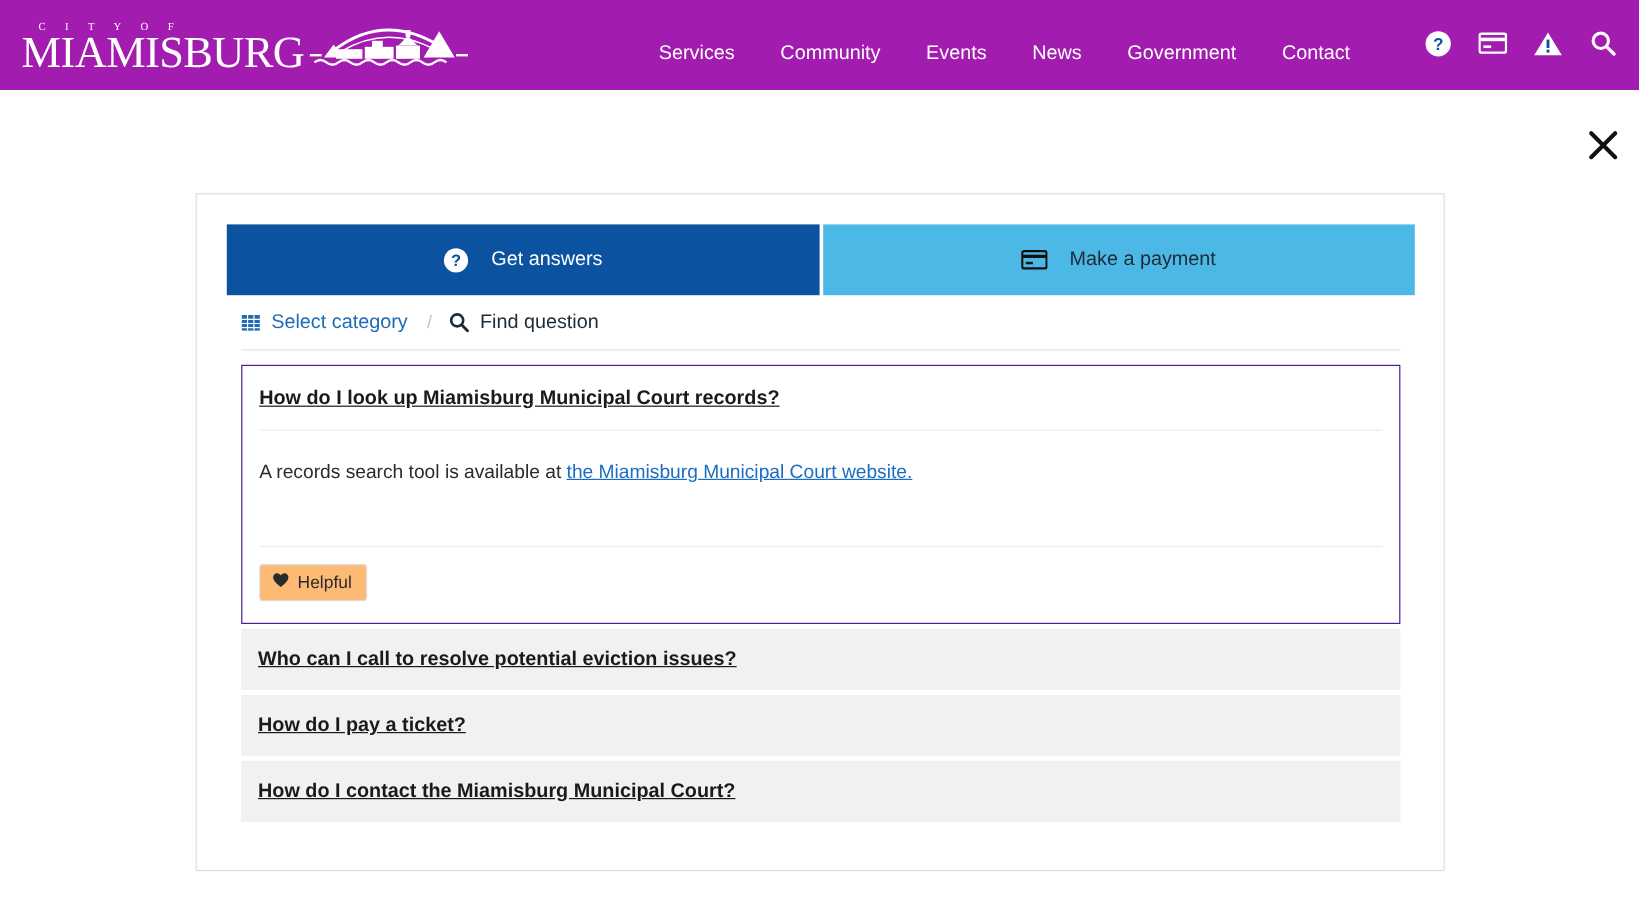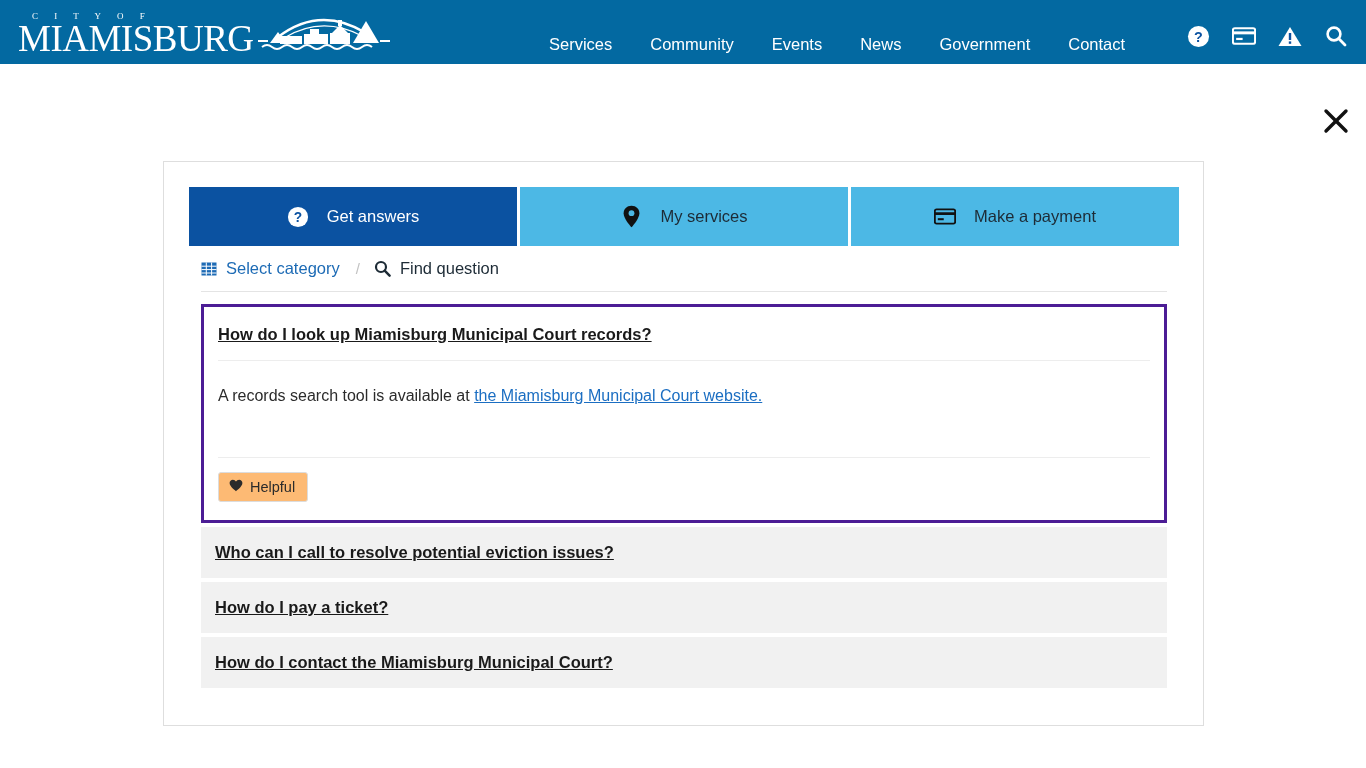--- a/index.html
+++ b/index.html
@@ -8,22 +8,22 @@
     margin: 0; padding: 0;
     width: 1366px; height: 768px;
     background: #ffffff;
     font-family: "Liberation Sans", sans-serif;
     overflow: hidden;
   }
 
   
   .site-header {
     position: relative;
-    width: 1366px; height: 64px;
-    background: #0369a1;
+    width: 1366px; height: 75px;
+    background: #a21caf;
     display: flex; align-items: center;
   }
   .logo-wrap {
     margin-left: 18px;
     display: flex; align-items: flex-end;
     height: 50px;
   }
   .logo-text-block { position: relative; }
   .logo-cityof {
     color: #ffffff;
@@ -150,21 +150,21 @@
   .filter-divider {
     height: 1px;
     background: #e4e4e4;
     margin: 0 12px 0 12px;
   }
 
   
   .faq-list { padding: 12px 12px 0 12px; }
 
   .faq-open {
-    border: 3px solid #4c1d95;
+    border: 1px solid #4c1d95;
     background: #ffffff;
     padding: 0 14px;
     margin-bottom: 4px;
   }
   .faq-q-open {
     font-size: 16.5px;
     font-weight: bold;
     color: #1a1a1a;
     text-decoration: underline;
     padding: 18px 0 16px 0;
@@ -303,29 +303,20 @@
       <div class="tab active">
         <span class="tab-icon">
           <svg width="22" height="22" viewBox="0 0 24 24">
             <circle cx="12" cy="12" r="11" fill="#ffffff"></circle>
             <text x="12" y="17.5" font-family="Liberation Sans, sans-serif" font-size="15" font-weight="bold" fill="#0b52a1" text-anchor="middle">?</text>
           </svg>
         </span>
         <span class="tab-label">Get answers</span>
       </div>
 
-      <div class="tab">
-        <span class="tab-icon">
-          <svg width="17" height="23" viewBox="0 0 17 23">
-            <path d="M8.5 0.8 C3.9 0.8 0.6 4.1 0.6 8.4 C0.6 13.6 8.5 22.3 8.5 22.3 C8.5 22.3 16.4 13.6 16.4 8.4 C16.4 4.1 13.1 0.8 8.5 0.8 Z" fill="#111111"></path>
-            <circle cx="8.5" cy="8.2" r="2.9" fill="#4cb8e5"></circle>
-          </svg>
-        </span>
-        <span class="tab-label">My services</span>
-      </div>
 
       <div class="tab">
         <span class="tab-icon">
           <svg width="24" height="19" viewBox="0 0 26 20">
             <rect x="1" y="1.5" width="24" height="17" rx="2" fill="none" stroke="#111111" stroke-width="2.2"></rect>
             <rect x="1" y="5" width="24" height="3.2" fill="#111111"></rect>
             <rect x="4.5" y="12" width="7" height="2.4" fill="#111111"></rect>
           </svg>
         </span>
         <span class="tab-label">Make a payment</span>

